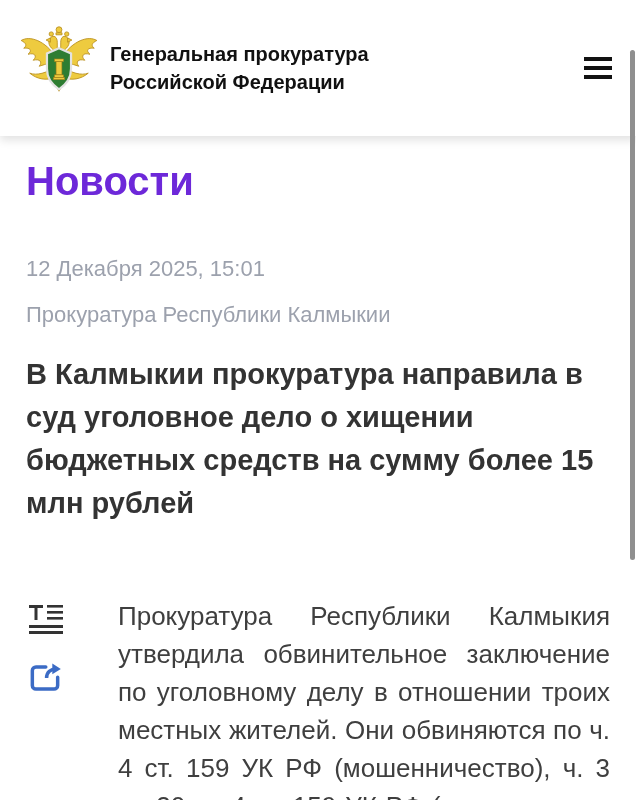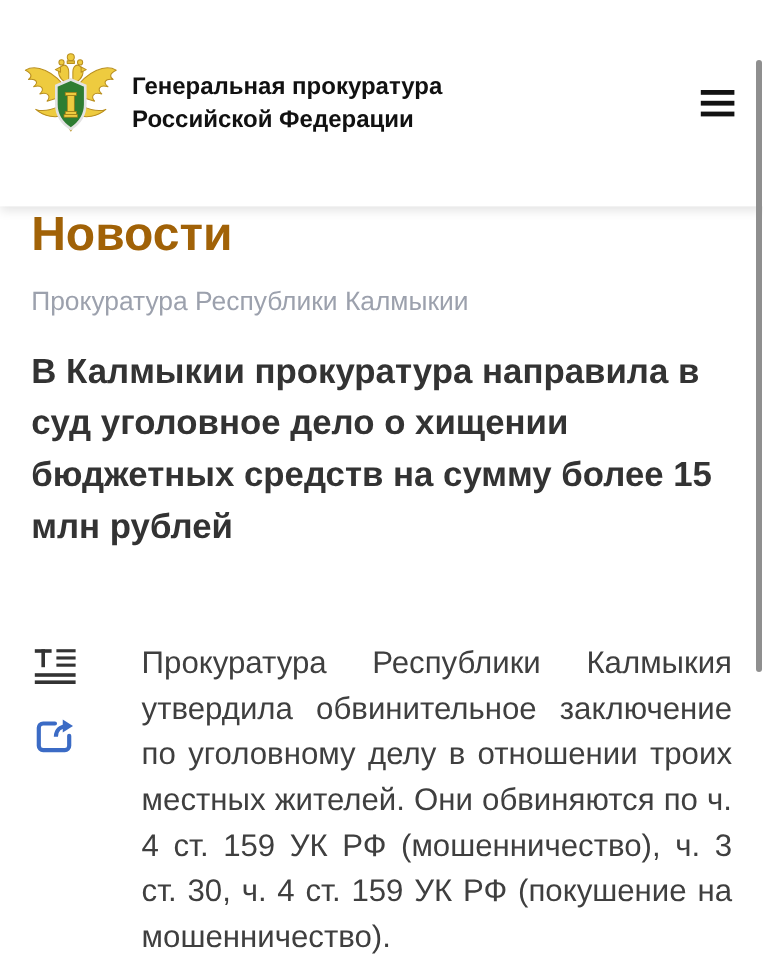--- a/index.html
+++ b/index.html
@@ -13,21 +13,21 @@
     margin: 0 auto;
     background: #ffffff;
     overflow: hidden;
   }
 
   
   .site-header {
     position: relative;
     display: flex;
     align-items: center;
-    height: 172px;
+    height: 136px;
     padding: 0 24px 0 16px;
     background: #ffffff;
     box-shadow: 0 4px 9px rgba(0,0,0,0.12);
     z-index: 2;
   }
   .emblem { flex: none; width: 86px; height: 96px; cursor: pointer; }
   .emblem svg { width: 100%; height: 100%; display: block; }
   .org-title {
     flex: 1;
     margin-left: 8px;
@@ -44,24 +44,25 @@
     padding: 4px 0;
     cursor: pointer;
   }
   .menu-bars { display: flex; flex-direction: column; gap: 5px; }
   .menu-bars span { display: block; width: 28px; height: 4px; background: #121212; }
 
   
   main { padding: 0 26px; }
 
   .page-title {
+    margin-top: 22px;
     font-size: 40px;
     line-height: 46px;
     font-weight: bold;
-    color: #a16207;
+    color: #6d28d9;
   }
 
   .meta-date   { margin-top: 52px; font-size: 22px; color: #9ca1ad; }
   .meta-source { margin-top: 20px; font-size: 22px; color: #9ca1ad; }
 
   .headline {
     margin-top: 25px;
     font-size: 29px;
     line-height: 43px;
     font-weight: bold;
@@ -145,20 +146,21 @@
         <span></span>
           <span></span>
           <span></span>
       </span>
     </button>
   </header>
 
   <main>
     <h1 class="page-title">Новости</h1>
 
+    <div class="meta-date">12 Декабря 2025, 15:01</div>
     <div class="meta-source">Прокуратура Республики Калмыкии</div>
 
     <h2 class="headline">В Калмыкии прокуратура направила в суд уголовное дело о хищении бюджетных средств на сумму более 15 млн рублей</h2>
 
     <div class="article-row">
       <div class="tools">
 
         <button class="tool-btn" aria-label="text size">
           <svg width="40" height="34" viewBox="0 0 40 34" xmlns="http://www.w3.org/2000/svg" fill="#333333">
             <rect x="3" y="2" width="14" height="3"></rect>

